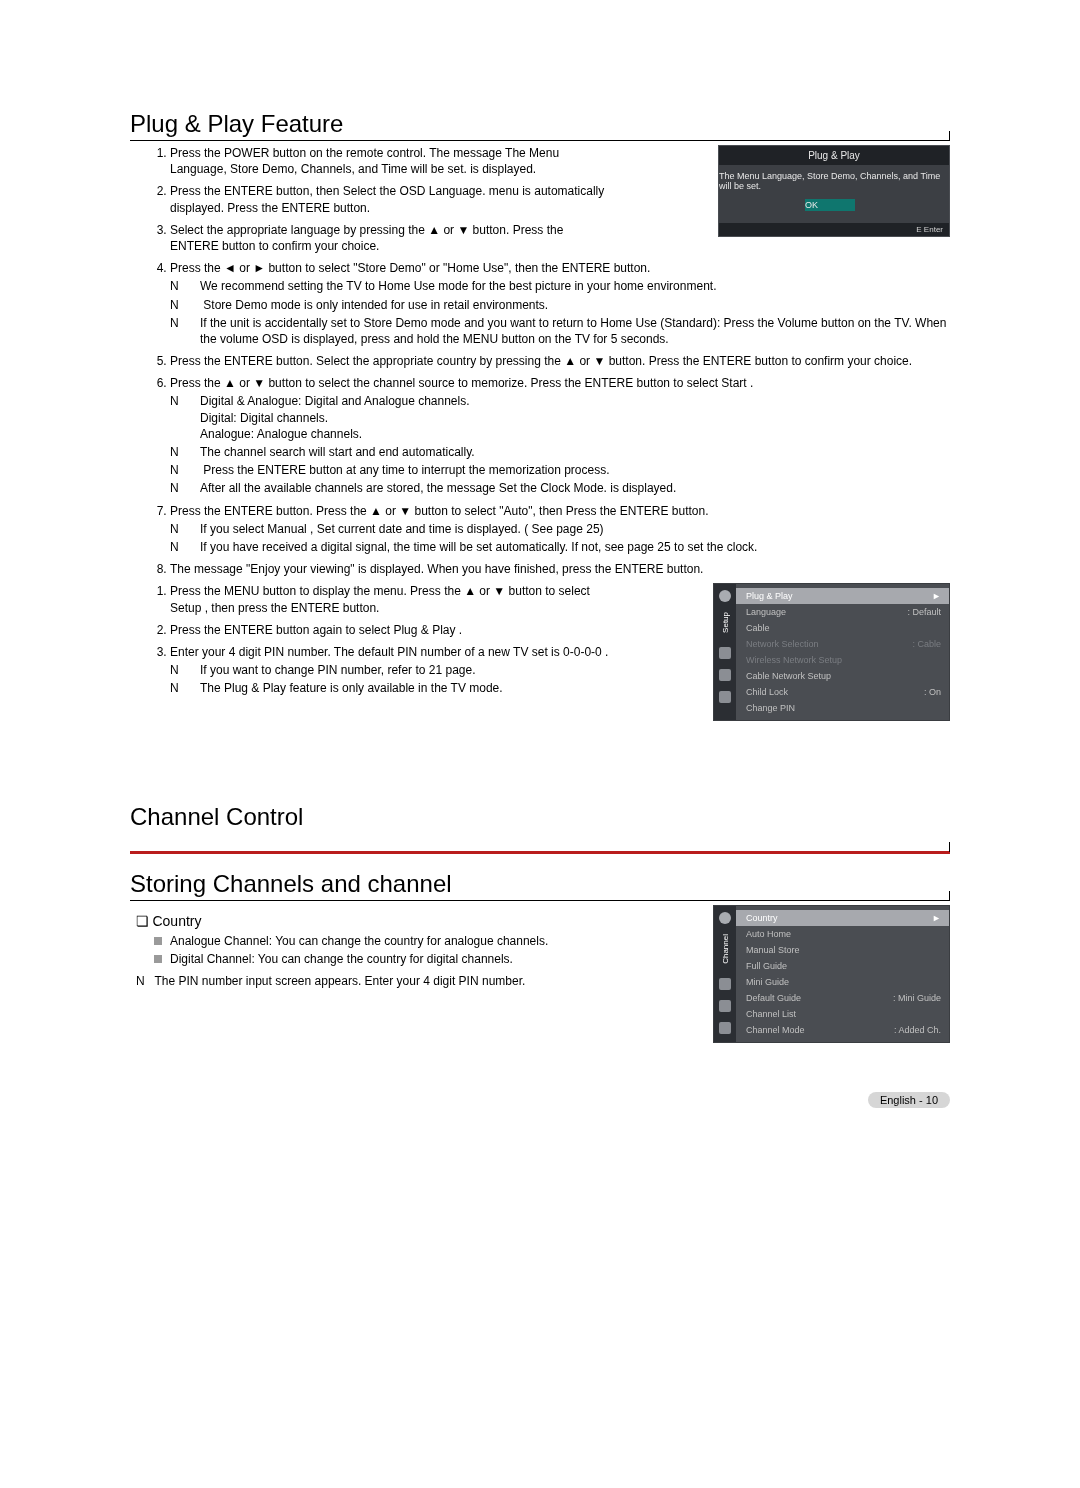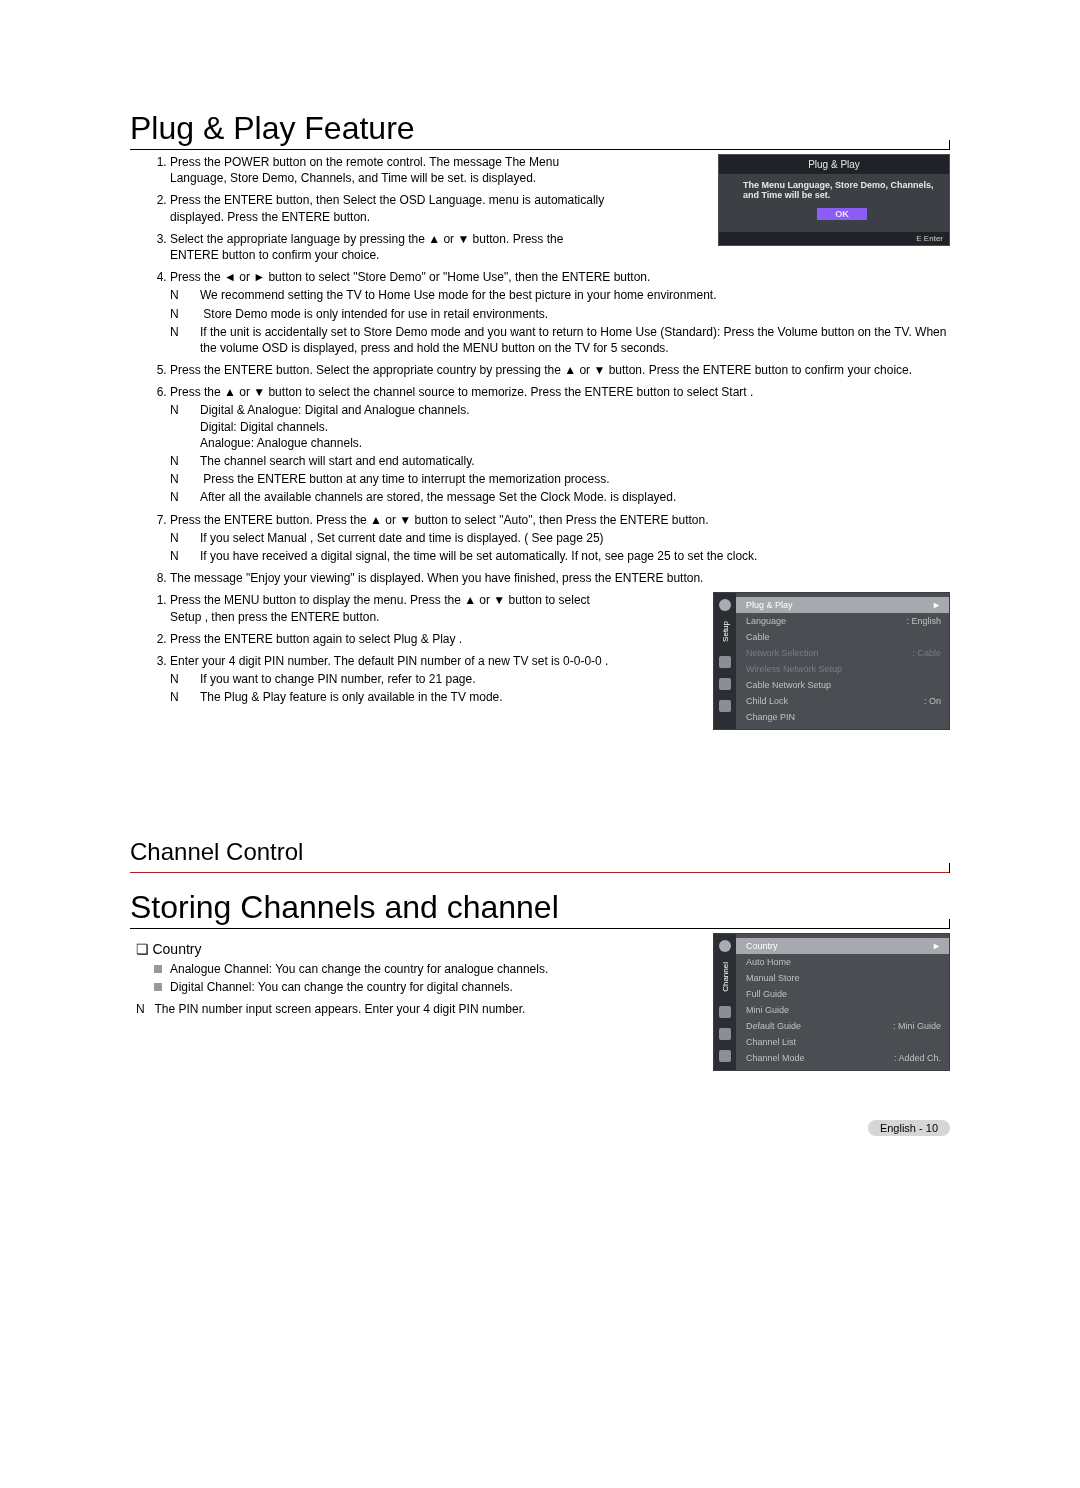--- a/index.html
+++ b/index.html
@@ -8,42 +8,42 @@
     color: #000;
     margin: 0;
     padding: 0;
     background: #fff;
     width: 1080px;
   }
   .page {
     padding: 110px 130px 60px 130px;
   }
   h1.section-title {
-    font-size: 32px;
+    font-size: 24px;
     font-weight: 300;
     margin: 0 0 4px 0;
     border-bottom: 1px solid #000;
     padding-bottom: 2px;
     position: relative;
   }
   h1.section-title::after {
     content: "";
     position: absolute;
     right: 0;
     bottom: -1px;
     height: 10px;
     width: 8px;
     border-right: 1px solid #000;
   }
   h1.chapter-title {
     font-size: 24px;
     font-weight: 300;
-    margin: 38px 0 2px 0;
-    border-bottom: 1px solid #b91c1c;
-    padding-bottom: 6px;
+    margin: 12px 0 2px 0;
+    border-bottom: 3px solid #b91c1c;
+    padding-bottom: 20px;
     position: relative;
   }
   h1.chapter-title::after {
     content: "";
     position: absolute;
     right: 0;
     bottom: -1px;
     height: 10px;
     width: 8px;
     border-right: 1px solid #000;
@@ -131,29 +131,28 @@
     font-size: 9px;
     border: 1px solid #4a4d52;
   }
   .osd-dialog .osd-title {
     text-align: center;
     background: #1f2226;
     padding: 4px 0;
     font-size: 10px;
   }
   .osd-dialog .osd-body {
-    padding: 6px 8px 8px 24px;
+    padding: 6px 8px 8px 0;
     background: #3c3f44;
-    font-weight: bold;
   }
   .osd-dialog .osd-ok {
     margin: 8px auto 4px auto;
     width: 50px;
-    text-align: center;
-    background: #8b5cf6;
+    text-align: left;
+    background: #0f766e;
     padding: 1px 0;
     font-size: 9px;
   }
   .osd-footer {
     text-align: right;
     font-size: 8px;
     padding: 2px 6px;
     background: #1f2226;
     color: #d0d0d0;
   }
@@ -308,21 +307,21 @@
           <span class="tv-tab-icon"></span>
           <span class="tv-tab-icon"></span>
         </div>
         <div class="tv-list" id="setup-menu-list">
             <div class="tv-row active">
               <span>Plug &amp; Play</span>
               <span class="arrow">►</span>
             </div>
             <div class="tv-row">
               <span>Language</span>
-              <span class="">: English</span>
+              <span class="">: Default</span>
             </div>
             <div class="tv-row">
               <span>Cable</span>
               <span class=""></span>
             </div>
             <div class="tv-row disabled">
               <span>Network Selection</span>
               <span class="">: Cable</span>
             </div>
             <div class="tv-row disabled">

